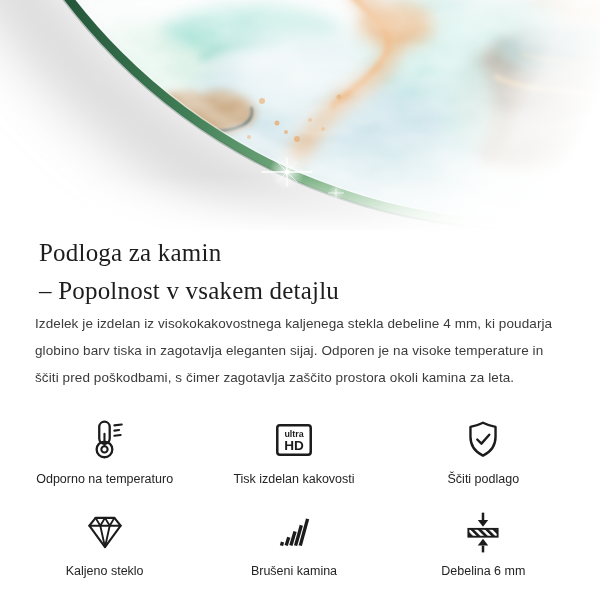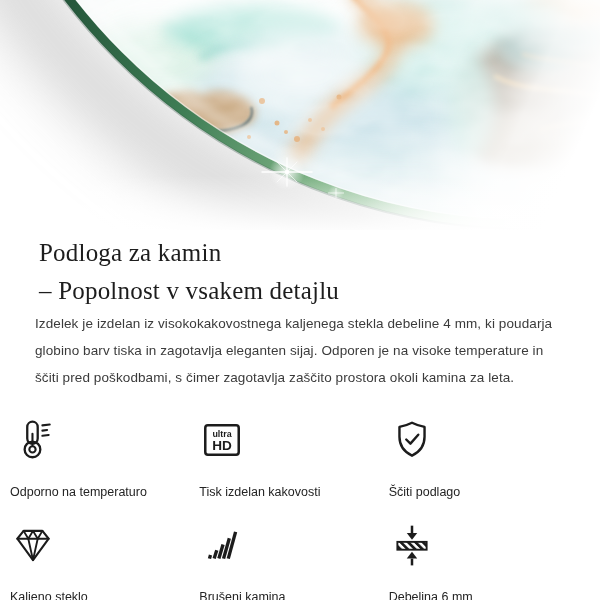--- a/index.html
+++ b/index.html
@@ -26,29 +26,29 @@
     color:var(--body-text,#3b3b3b);
     letter-spacing:.1px;
   }
   .features{
     margin:22px 22px 0 10px;
     display:grid;
     grid-template-columns:repeat(3,1fr);
     row-gap:18px;
   }
   .feature{
-    display:flex;flex-direction:column;align-items:flex-start;
+    display:flex;flex-direction:column;align-items:center;
   }
   .ficon{
     height:50px;display:flex;align-items:flex-end;justify-content:center;
     color:var(--icon-stroke,#1c1c1c);
   }
   .ficon svg{display:block;}
   .flabel{
-    margin-top:22px;
+    margin-top:9px;
     font-size:12.5px;line-height:15px;
     color:var(--label-text,#242424);
     text-align:center;
   }
 </style>
 </head>
 <body>
 
 <div class="page">
 

